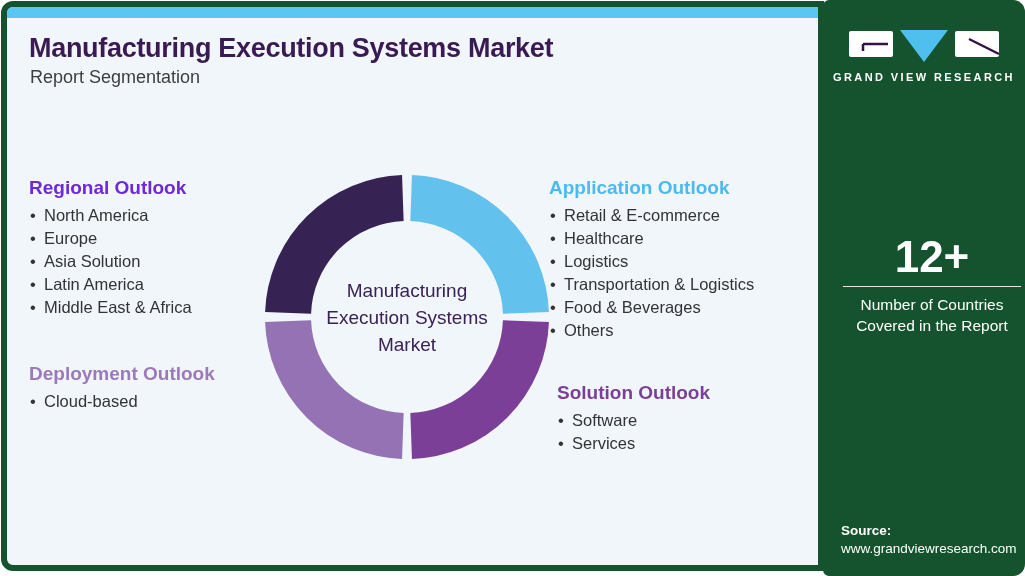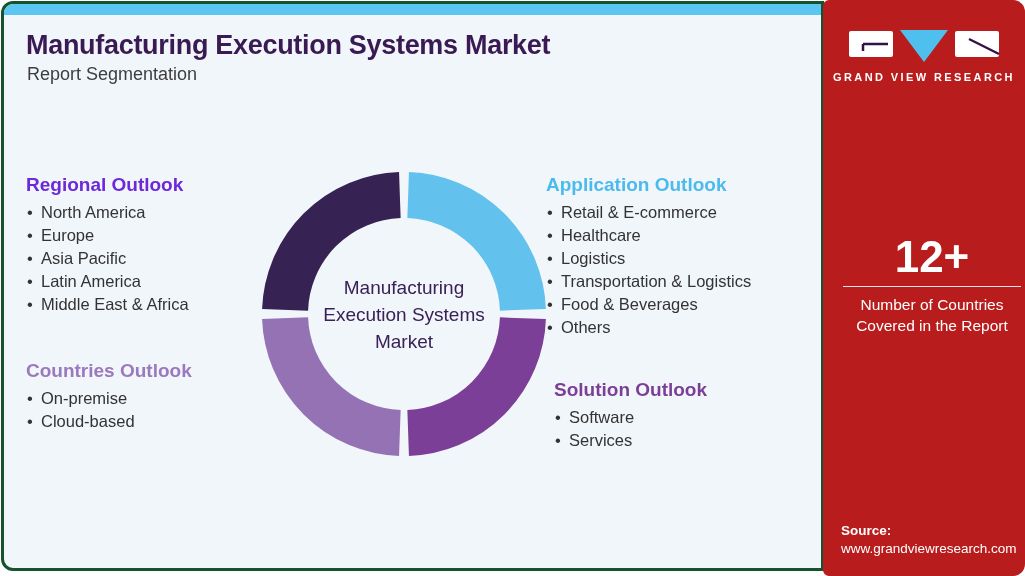--- a/index.html
+++ b/index.html
@@ -7,21 +7,21 @@
   body {
     width:1025px; height:576px; position:relative; overflow:hidden;
     background:#ffffff;
     font-family:"Liberation Sans", sans-serif;
   }
 
   
   .card {
     position:absolute; left:1px; top:1px; width:823px; height:570px;
     background:#f1f6fb;
-    border:3px solid #14532d;
+    border:6px solid #14532d;
     border-radius:12px 0 0 12px;
     overflow:hidden;
   }
   .topbar {
     position:absolute; left:0; top:0; width:100%; height:11px;
     background:#5bc6f1;
   }
   .page-title {
     position:absolute; left:22px; top:26px; margin:0;
     font-size:27px; font-weight:bold; color:#3a1a52; letter-spacing:-0.3px;
@@ -59,21 +59,21 @@
     text-align:center;
   }
   .donut-center span {
     display:block; width:170px;
     font-size:19px; line-height:27px; color:#3a2156;
   }
 
   
   .sidebar {
     position:absolute; left:823px; top:0; width:202px; height:576px;
-    background:#b91c1c;
+    background:#14532d;
     border-radius:6px 12px 12px 6px;
     color:#ffffff;
   }
   .logo { position:absolute; left:0; top:28px; width:202px; text-align:center; }
   .logo svg { display:block; margin:0 auto; }
   .logo-text {
     margin-top:7px; font-size:11px; font-weight:bold; color:#ffffff;
     letter-spacing:2.4px; white-space:nowrap;
   }
   .stat { position:absolute; left:8px; top:234px; width:202px; text-align:center; }
@@ -90,30 +90,29 @@
 <div class="card">
   <div class="topbar"></div>
   <h1 class="page-title">Manufacturing Execution Systems Market</h1>
   <p class="page-subtitle">Report Segmentation</p>
 
   <div class="section sec-regional">
     <h3 class="hdr-regional">Regional Outlook</h3>
     <ul class="seg-list">
       <li>North America</li>
       <li>Europe</li>
-      <li>Asia Pacific</li>
+      <li>Asia Solution</li>
       <li>Latin America</li>
       <li>Middle East &amp; Africa</li>
     </ul>
   </div>
 
   <div class="section sec-deployment">
-    <h3 class="hdr-deployment">Countries Outlook</h3>
+    <h3 class="hdr-deployment">Deployment Outlook</h3>
     <ul class="seg-list">
-      <li>On-premise</li>
       <li>Cloud-based</li>
     </ul>
   </div>
 
   <div class="section sec-application">
     <h3 class="hdr-application">Application Outlook</h3>
     <ul class="seg-list">
       <li>Retail &amp; E-commerce</li>
       <li>Healthcare</li>
       <li>Logistics</li>

